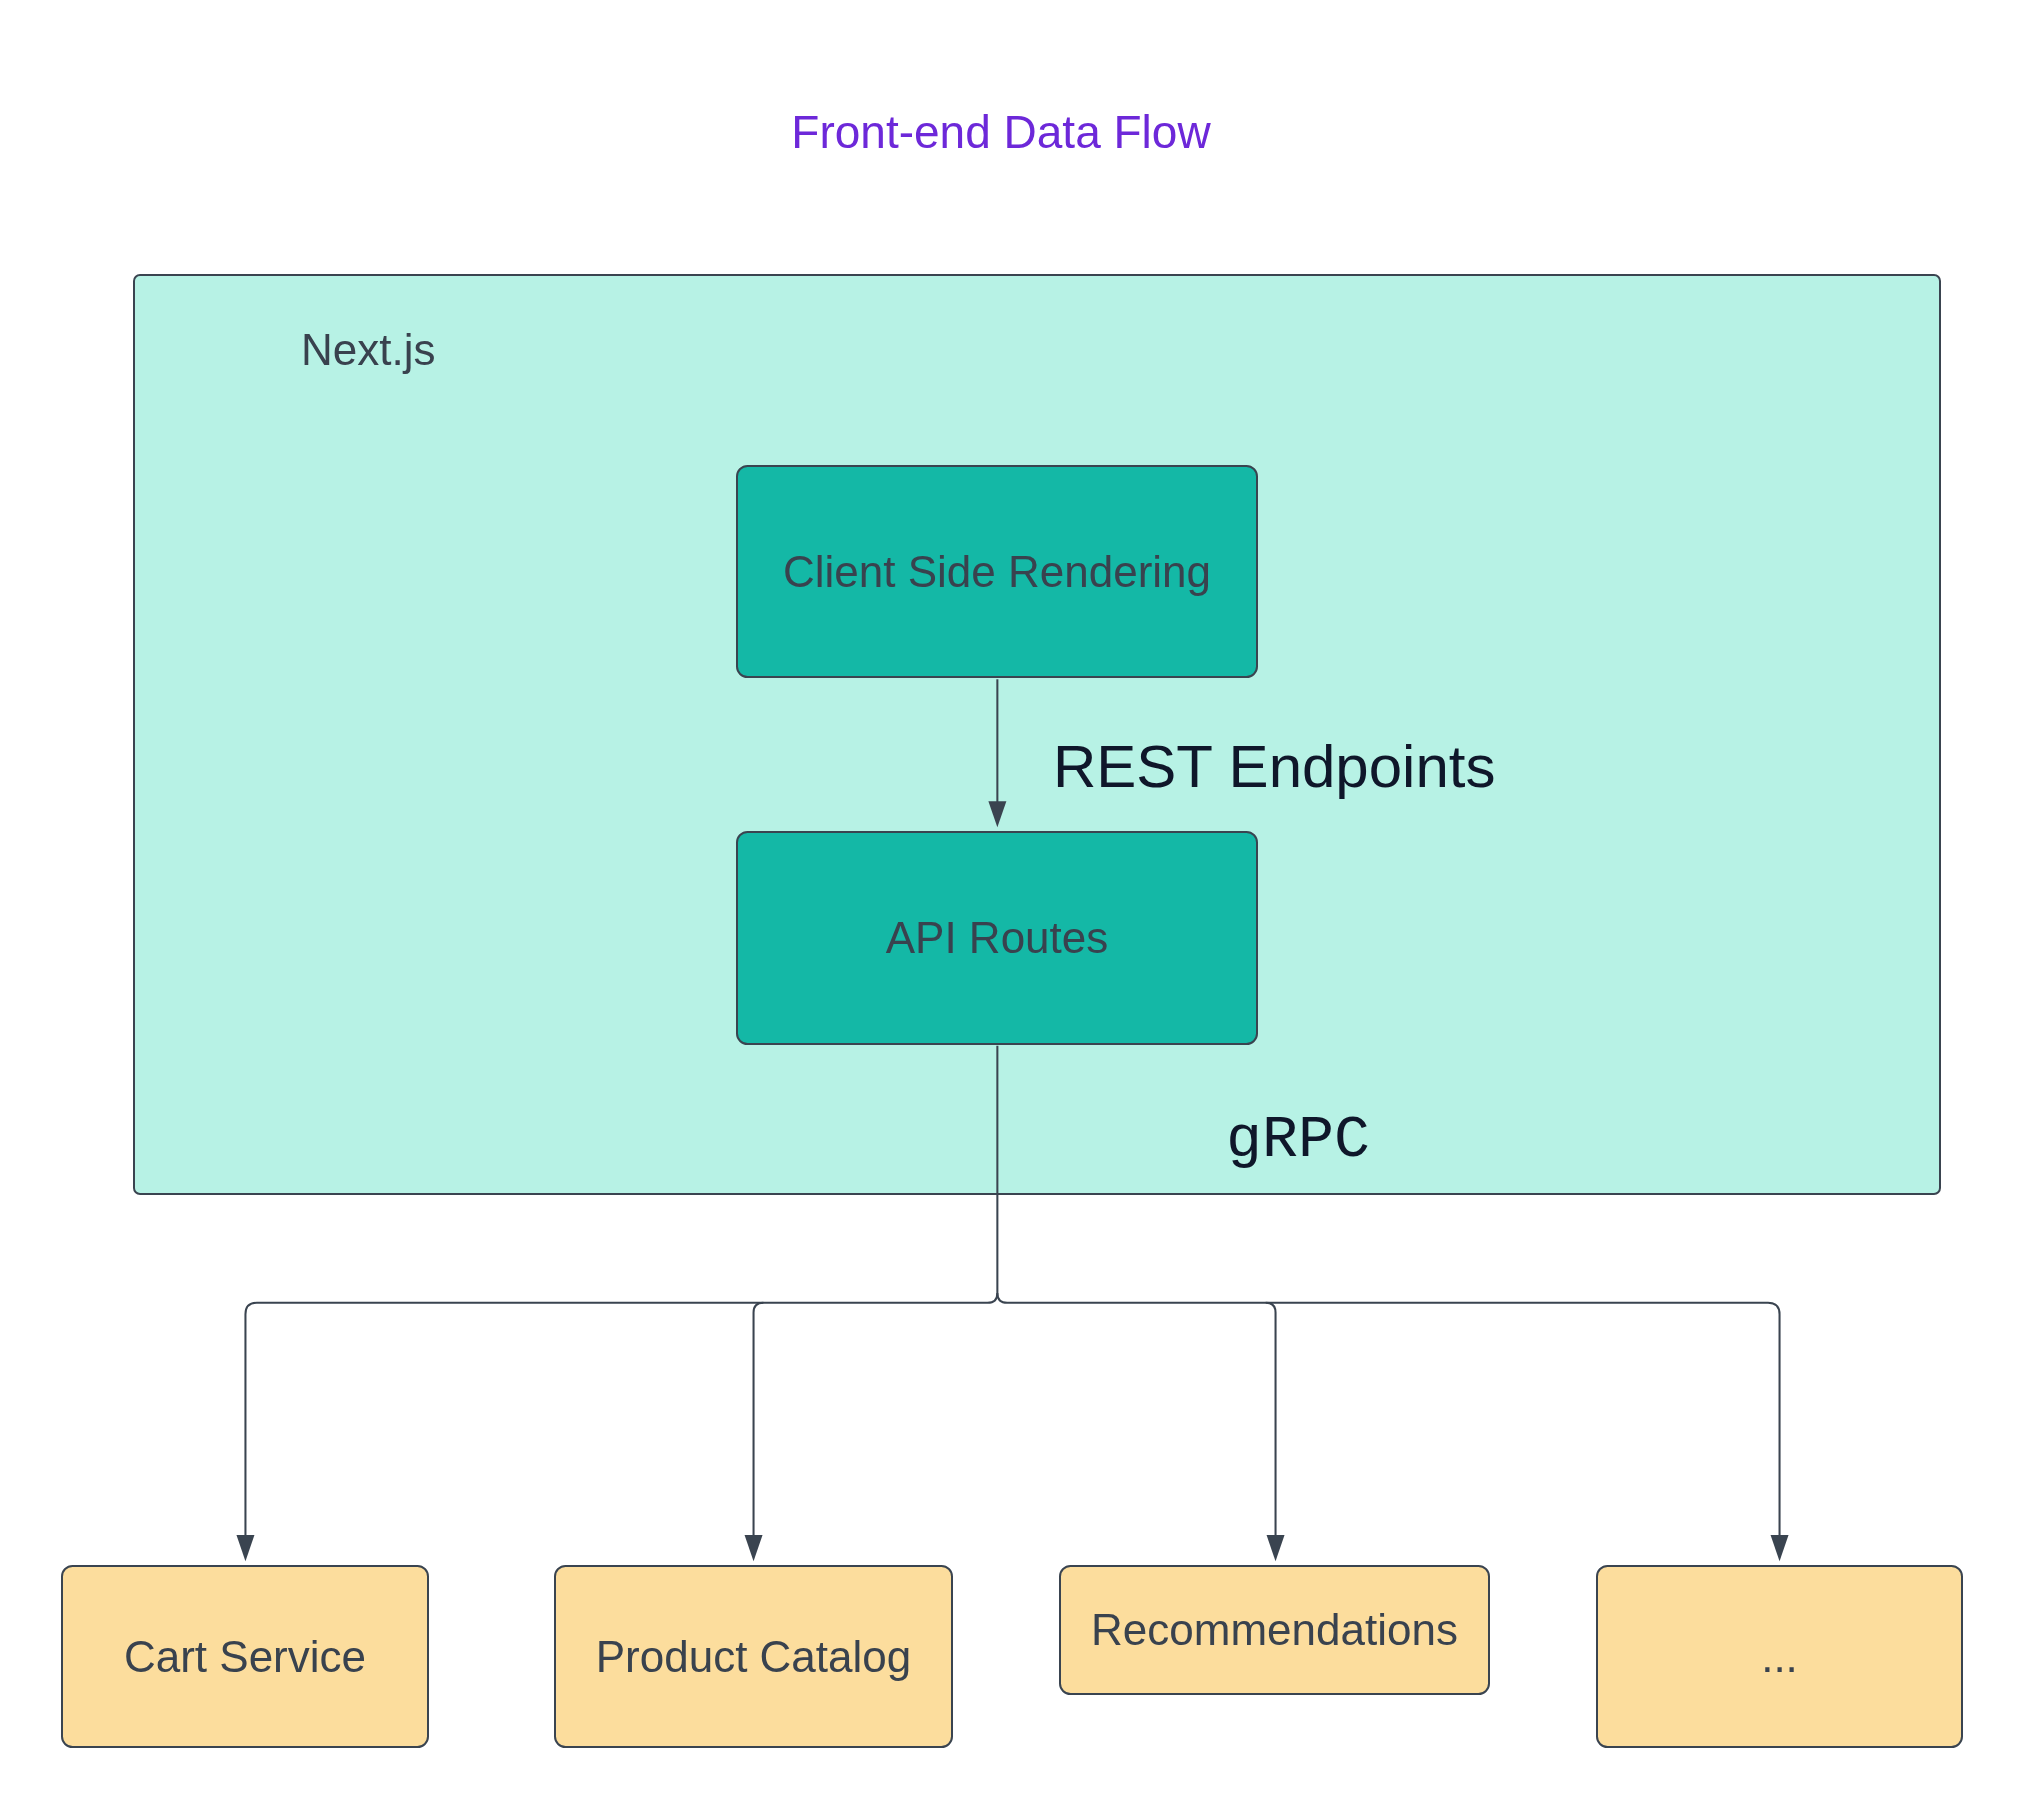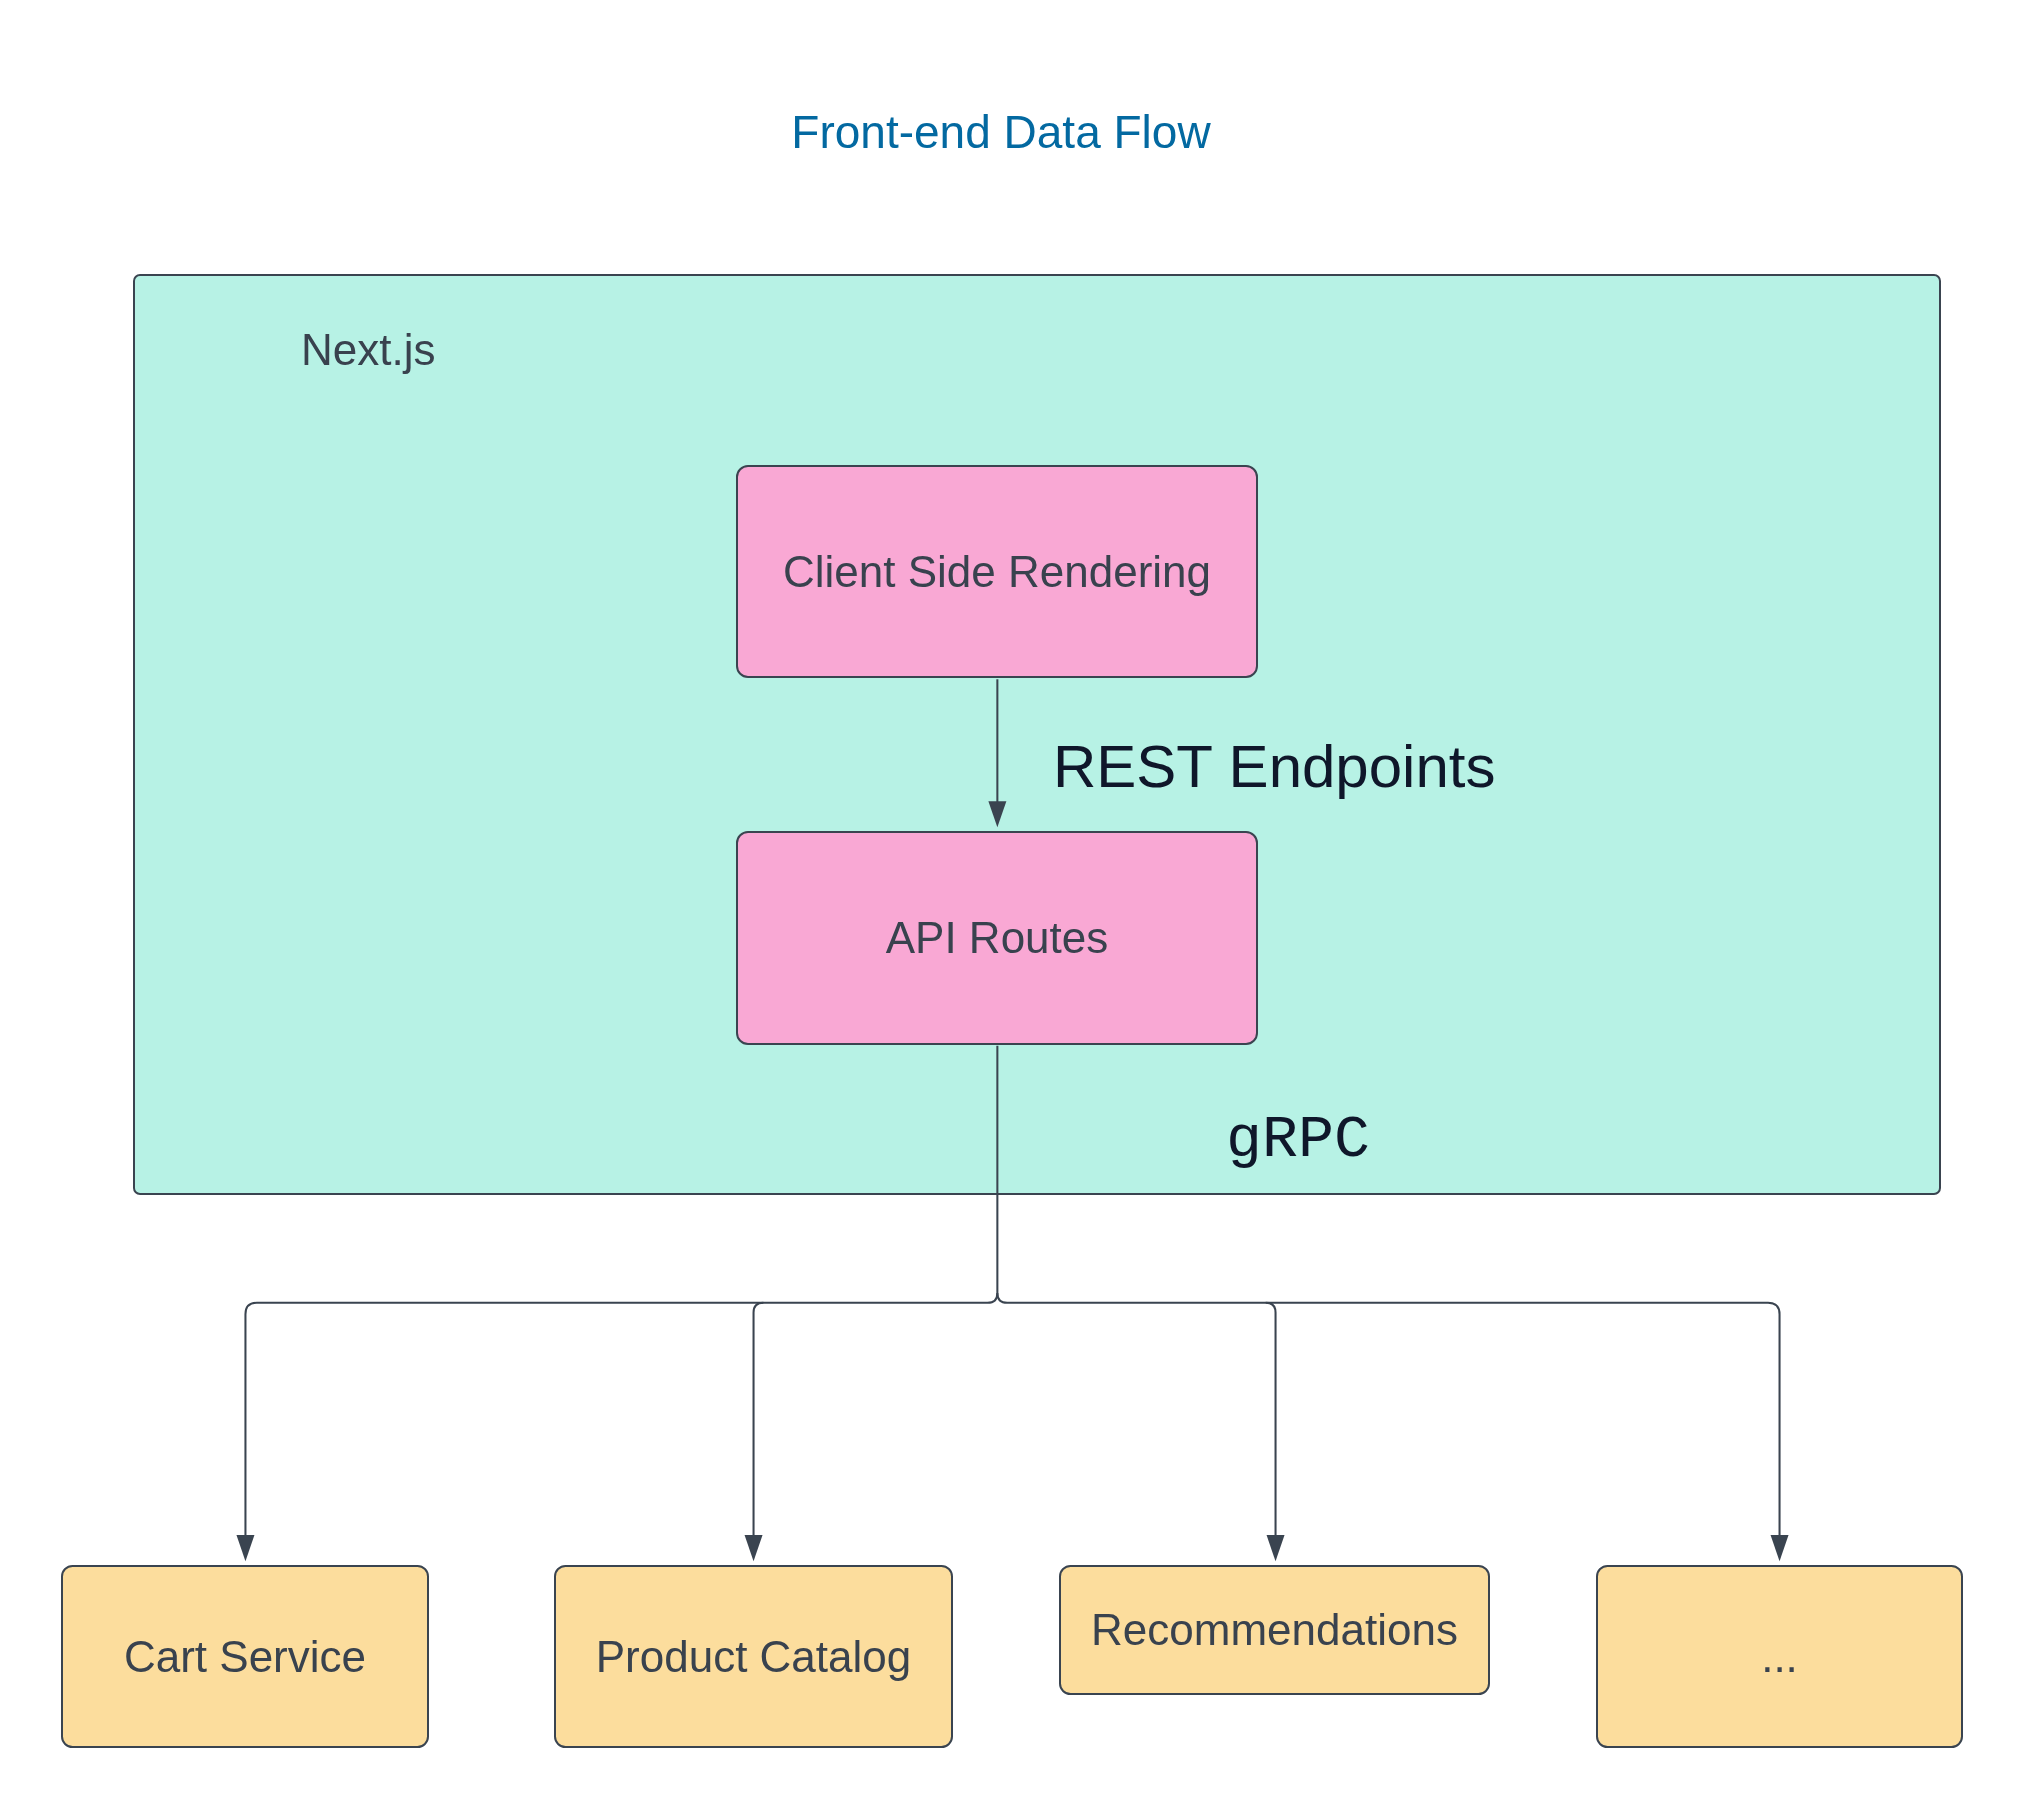--- a/index.html
+++ b/index.html
@@ -15,21 +15,21 @@
     background: #ffffff;
     overflow: hidden;
   }
   .title {
     position: absolute;
     left: 1001px;
     top: 105px;
     transform: translateX(-50%);
     font-size: 46px;
     line-height: 1.2;
-    color: #0369a1;
+    color: #6d28d9;
     white-space: nowrap;
   }
   .container-box {
     position: absolute;
     left: 133px;
     top: 274px;
     width: 1808px;
     height: 921px;
     background: #b7f2e5;
     border: 2.5px solid #3a4450;
@@ -50,21 +50,21 @@
     align-items: center;
     justify-content: center;
     border: 2.5px solid #3a4450;
     border-radius: 11.5px;
     box-sizing: border-box;
     font-size: 44px;
     color: #39424e;
     text-align: center;
     white-space: nowrap;
   }
-  .node.blue { background: #f9a8d4; border-radius: 12px; }
+  .node.blue { background: #14b8a6; }
   .node.orange { background: #fcdd9d; }
 
   #node-csr     { left: 736px;  top: 465px;  width: 522px; height: 213px; }
   #node-api     { left: 736px;  top: 831px; width: 522px; height: 214px; }
   #node-cart    { left: 61px;   top: 1565px; width: 368px; height: 183px; }
   #node-catalog { left: 554px;  top: 1565px; width: 399px; height: 183px; }
   #node-recs    { left: 1059px; top: 1565px; width: 431px; height: 130px; }
   #node-more    { left: 1596px; top: 1565px; width: 367px; height: 183px; }
 
   .edge-label {

